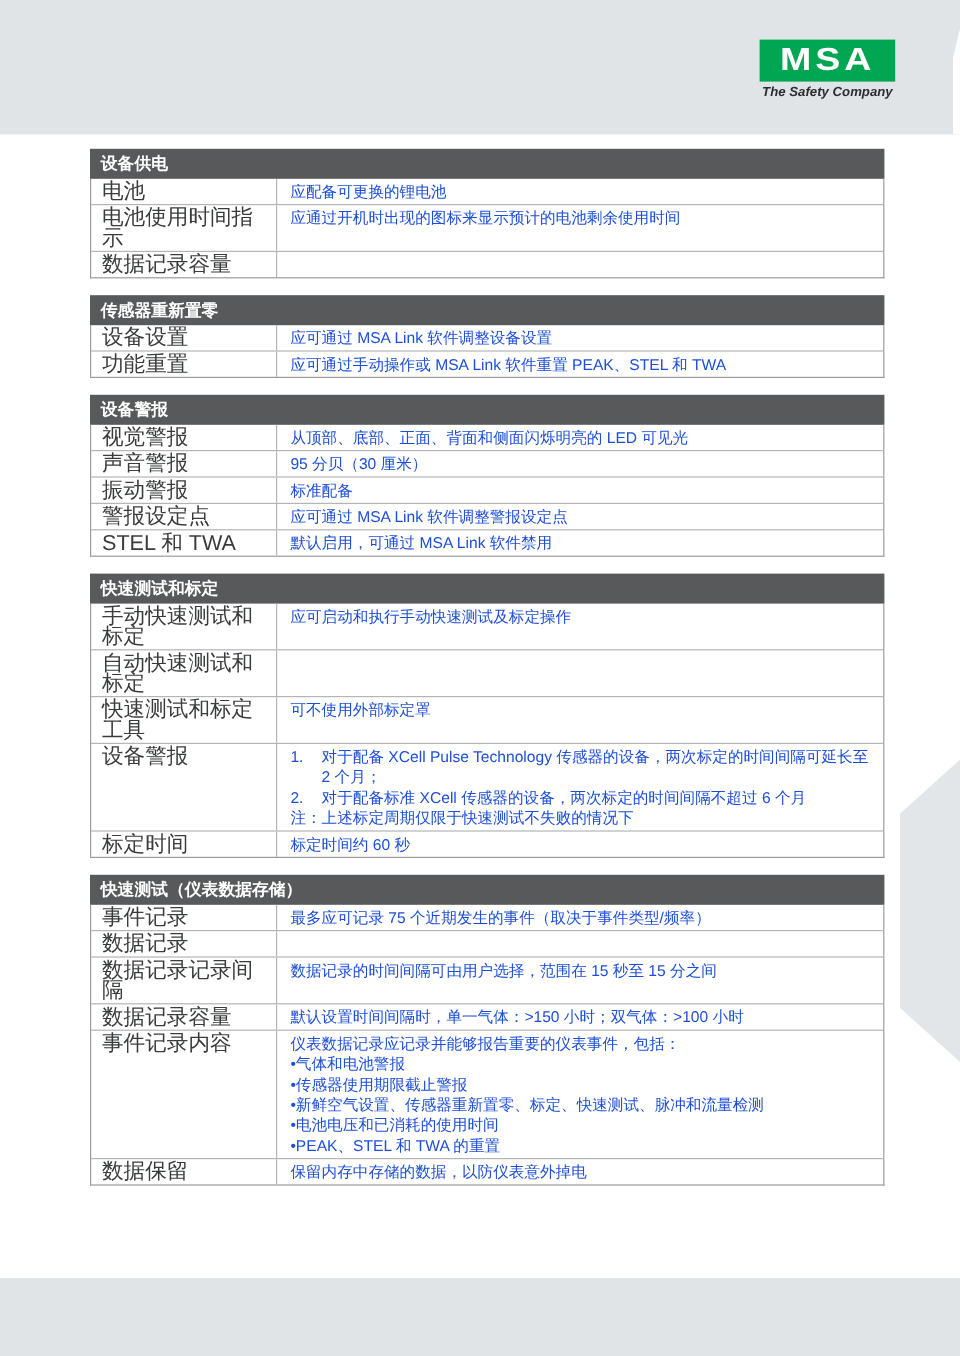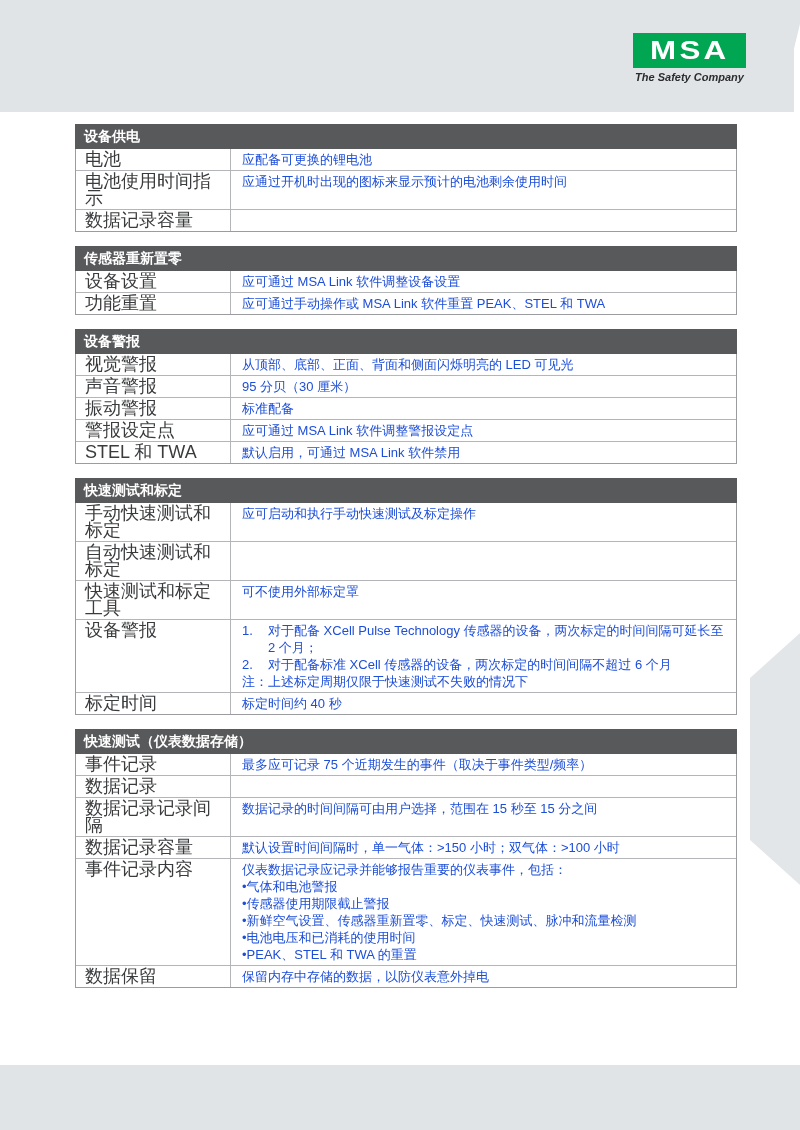--- a/index.html
+++ b/index.html
@@ -181,21 +181,21 @@
           </div>
           <div class="num-line">
             <span class="num">2.</span>
             <span class="num-text">对于配备标准 XCell 传感器的设备，两次标定的时间间隔不超过 6 个月</span>
           </div>
           <div class="note-line">注：上述标定周期仅限于快速测试不失败的情况下</div>
         </div>
       </div>
       <div class="t-row">
         <div class="t-label">标定时间</div>
-        <div class="t-value">标定时间约 40 秒</div>
+        <div class="t-value">标定时间约 60 秒</div>
       </div>
     </div>
   </section>
 
   <section class="spec-table">
     <div class="t-header">快速测试（仪表数据存储）</div>
     <div class="t-body">
       <div class="t-row">
         <div class="t-label">事件记录</div>
         <div class="t-value">最多应可记录 75 个近期发生的事件（取决于事件类型/频率）</div>

